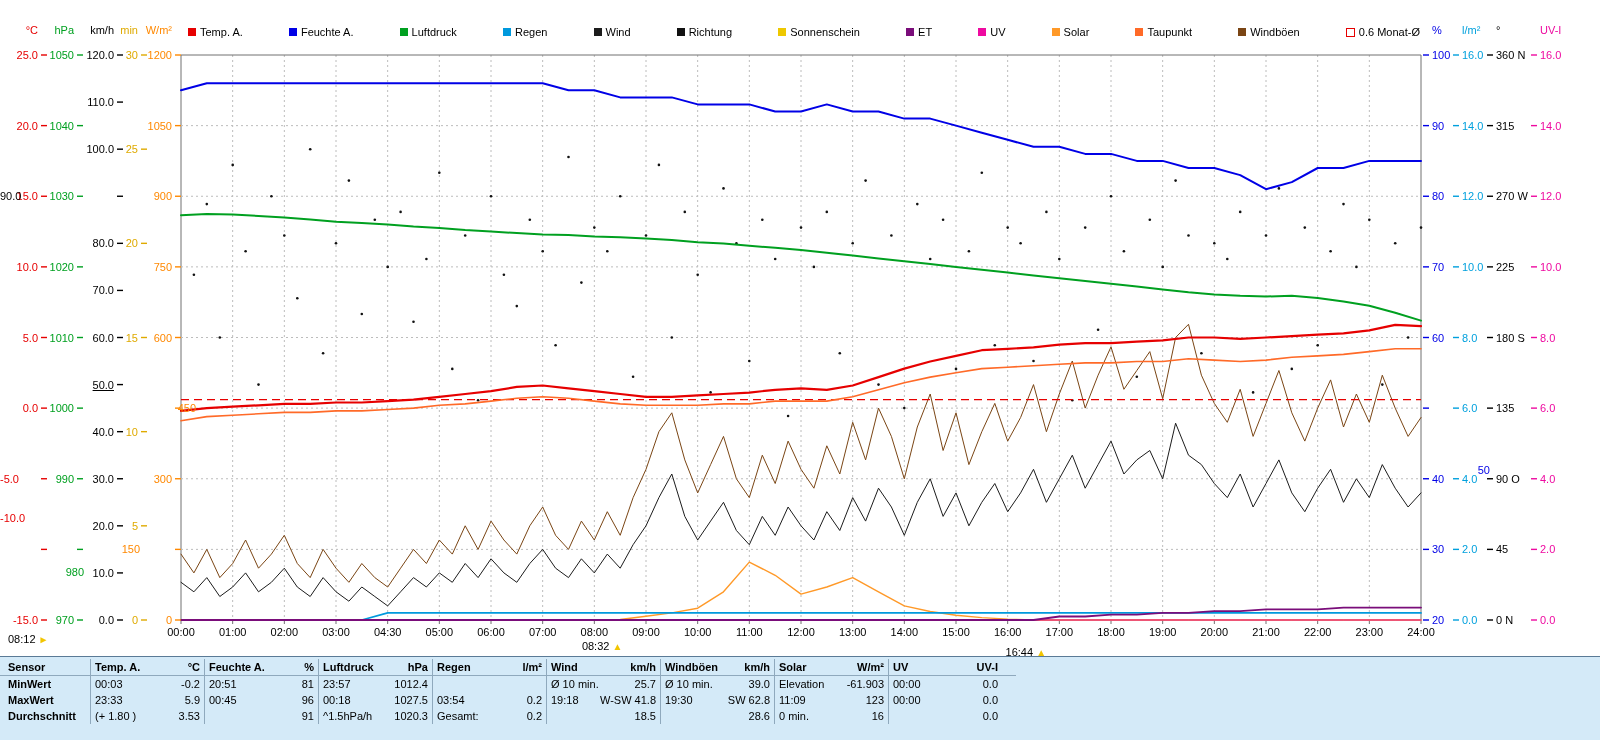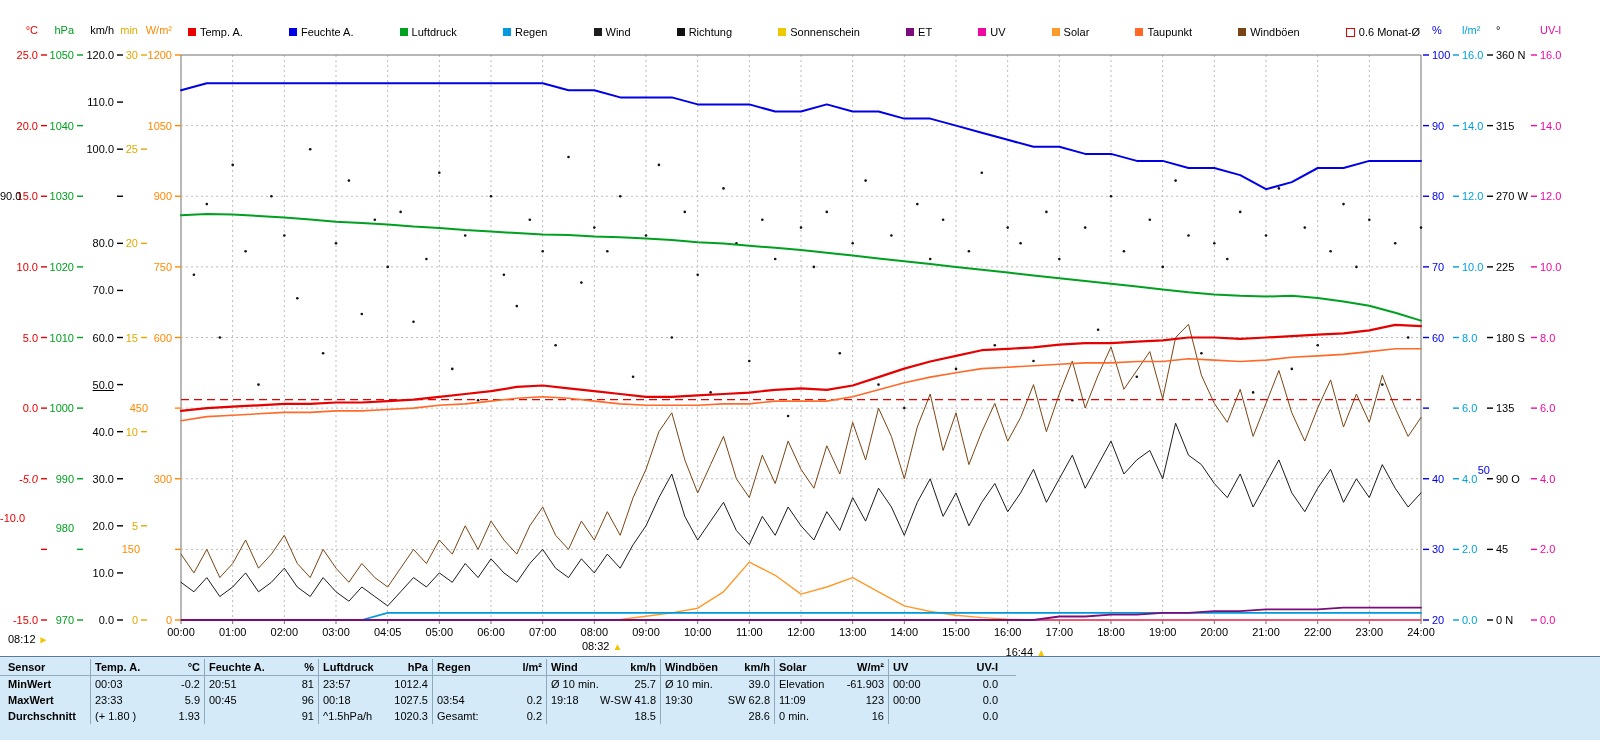--- a/index.html
+++ b/index.html
@@ -333,32 +333,32 @@
       <line x1="1531" x2="1537" y1="620" y2="620" stroke="#ee0aa0" stroke-width="1.4"></line>
     </svg>
   <div id="labels">
       <div class="tick" style="color: rgb(230, 0, 0); top: 24px; left: 0px; width: 38px; text-align: right;">°C</div>
       <div class="tick" style="color: rgb(230, 0, 0); top: 49px; left: 0px; width: 38px; text-align: right;">25.0</div>
       <div class="tick" style="color: rgb(230, 0, 0); top: 119.625px; left: 0px; width: 38px; text-align: right;">20.0</div>
       <div class="tick" style="color: rgb(230, 0, 0); top: 190.25px; left: 0px; width: 38px; text-align: right;">15.0</div>
       <div class="tick" style="color: rgb(230, 0, 0); top: 260.875px; left: 0px; width: 38px; text-align: right;">10.0</div>
       <div class="tick" style="color: rgb(230, 0, 0); top: 331.5px; left: 0px; width: 38px; text-align: right;">5.0</div>
       <div class="tick" style="color: rgb(230, 0, 0); top: 402.125px; left: 0px; width: 38px; text-align: right;">0.0</div>
-      <div class="tick" style="color: rgb(230, 0, 0); top: 472.75px; left: 0px; width: 38px; text-align: right; font-style: italic;">-5.0</div>
+      <div class="tick" style="color: rgb(230, 0, 0); top: 472.75px; left: 0px; width: 38px; ">-5.0</div>
       <div class="tick" style="color: rgb(230, 0, 0); top: 512px; left: 0px; width: 56px; text-align: left;">-10.0</div>
       <div class="tick" style="color: rgb(230, 0, 0); top: 614px; left: 0px; width: 38px; text-align: right;">-15.0</div>
       <div class="tick" style="color: rgb(0, 160, 32); top: 24px; left: 0px; width: 74px; text-align: right;">hPa</div>
       <div class="tick" style="color: rgb(0, 160, 32); top: 49px; left: 0px; width: 74px; text-align: right;">1050</div>
       <div class="tick" style="color: rgb(0, 160, 32); top: 119.625px; left: 0px; width: 74px; text-align: right;">1040</div>
       <div class="tick" style="color: rgb(0, 160, 32); top: 190.25px; left: 0px; width: 74px; text-align: right;">1030</div>
       <div class="tick" style="color: rgb(0, 160, 32); top: 260.875px; left: 0px; width: 74px; text-align: right;">1020</div>
       <div class="tick" style="color: rgb(0, 160, 32); top: 331.5px; left: 0px; width: 74px; text-align: right;">1010</div>
       <div class="tick" style="color: rgb(0, 160, 32); top: 402.125px; left: 0px; width: 74px; text-align: right;">1000</div>
       <div class="tick" style="color: rgb(0, 160, 32); top: 472.75px; left: 0px; width: 74px; text-align: right;">990</div>
-      <div class="tick" style="color: rgb(0, 160, 32); top: 522px; left: 0px; width: 74px; text-align: right;">980</div>
+      <div class="tick" style="color: rgb(0, 160, 32); top: 566px; left: 0px; width: 84px; text-align: right;">980</div>
       <div class="tick" style="color: rgb(0, 160, 32); top: 614px; left: 0px; width: 74px; text-align: right;">970</div>
       <div class="tick" style="color: rgb(0, 0, 0); top: 24px; left: 0px; width: 114px; text-align: right;">km/h</div>
       <div class="tick" style="color: rgb(0, 0, 0); top: 49px; left: 0px; width: 114px; text-align: right;">120.0</div>
       <div class="tick" style="color: rgb(0, 0, 0); top: 96.0833px; left: 0px; width: 114px; text-align: right;">110.0</div>
       <div class="tick" style="color: rgb(0, 0, 0); top: 143.167px; left: 0px; width: 114px; text-align: right;">100.0</div>
       <div class="tick" style="color: rgb(0, 0, 0); top: 190.25px; left: 0px; width: 114px; text-align: left;">90.0</div>
       <div class="tick" style="color: rgb(0, 0, 0); top: 237.333px; left: 0px; width: 114px; text-align: right;">80.0</div>
       <div class="tick" style="color: rgb(0, 0, 0); top: 284.417px; left: 0px; width: 114px; text-align: right;">70.0</div>
       <div class="tick" style="color: rgb(0, 0, 0); top: 331.5px; left: 0px; width: 114px; text-align: right;">60.0</div>
       <div class="tick" style="color: rgb(0, 0, 0); top: 378.583px; left: 0px; width: 114px; text-align: right; text-decoration: underline;">50.0</div>
@@ -374,21 +374,21 @@
       <div class="tick" style="color: rgb(223, 170, 0); top: 331.5px; left: 0px; width: 138px; text-align: right;">15</div>
       <div class="tick" style="color: rgb(223, 170, 0); top: 425.667px; left: 0px; width: 138px; text-align: right;">10</div>
       <div class="tick" style="color: rgb(223, 170, 0); top: 519.833px; left: 0px; width: 138px; text-align: right;">5</div>
       <div class="tick" style="color: rgb(223, 170, 0); top: 614px; left: 0px; width: 138px; text-align: right;">0</div>
       <div class="tick" style="color: rgb(255, 136, 0); top: 24px; left: 0px; width: 172px; text-align: right;">W/m²</div>
       <div class="tick" style="color: rgb(255, 136, 0); top: 49px; left: 0px; width: 172px; text-align: right;">1200</div>
       <div class="tick" style="color: rgb(255, 136, 0); top: 119.625px; left: 0px; width: 172px; text-align: right;">1050</div>
       <div class="tick" style="color: rgb(255, 136, 0); top: 190.25px; left: 0px; width: 172px; text-align: right;">900</div>
       <div class="tick" style="color: rgb(255, 136, 0); top: 260.875px; left: 0px; width: 172px; text-align: right;">750</div>
       <div class="tick" style="color: rgb(255, 136, 0); top: 331.5px; left: 0px; width: 172px; text-align: right;">600</div>
-      <div class="tick" style="color: rgb(255, 136, 0); top: 402.125px; left: 0px; width: 148px; text-align: right;">450</div>
+      <div class="tick" style="color: rgb(255, 136, 0); top: 402.125px; left: 0px; width: 196px; text-align: right;">450</div>
       <div class="tick" style="color: rgb(255, 136, 0); top: 472.75px; left: 0px; width: 172px; text-align: right;">300</div>
       <div class="tick" style="color: rgb(255, 136, 0); top: 543.375px; left: 0px; width: 140px; text-align: right;">150</div>
       <div class="tick" style="color: rgb(255, 136, 0); top: 614px; left: 0px; width: 172px; text-align: right;">0</div>
       <div class="tick" style="color: rgb(0, 0, 230); top: 24px; left: 1432px; width: 58px; text-align: left;">%</div>
       <div class="tick" style="color: rgb(0, 0, 230); top: 49px; left: 1432px; width: 58px; text-align: left;">100</div>
       <div class="tick" style="color: rgb(0, 0, 230); top: 119.625px; left: 1432px; width: 58px; text-align: left;">90</div>
       <div class="tick" style="color: rgb(0, 0, 230); top: 190.25px; left: 1432px; width: 58px; text-align: left;">80</div>
       <div class="tick" style="color: rgb(0, 0, 230); top: 260.875px; left: 1432px; width: 58px; text-align: left;">70</div>
       <div class="tick" style="color: rgb(0, 0, 230); top: 331.5px; left: 1432px; width: 58px; text-align: left;">60</div>
       <div class="tick" style="color: rgb(0, 0, 230); top: 419px; left: 1432px; width: 58px; text-align: right; margin-top: 45px;">50</div>
@@ -422,21 +422,21 @@
       <div class="tick" style="color: rgb(238, 10, 160); top: 260.875px; left: 1540px; width: 58px; text-align: left;">10.0</div>
       <div class="tick" style="color: rgb(238, 10, 160); top: 331.5px; left: 1540px; width: 58px; text-align: left;">8.0</div>
       <div class="tick" style="color: rgb(238, 10, 160); top: 402.125px; left: 1540px; width: 58px; text-align: left;">6.0</div>
       <div class="tick" style="color: rgb(238, 10, 160); top: 472.75px; left: 1540px; width: 58px; text-align: left;">4.0</div>
       <div class="tick" style="color: rgb(238, 10, 160); top: 543.375px; left: 1540px; width: 58px; text-align: left;">2.0</div>
       <div class="tick" style="color: rgb(238, 10, 160); top: 614px; left: 1540px; width: 58px; text-align: left;">0.0</div>
       <div class="xtick" style="left: 155px; top: 626px; width: 52px;">00:00</div>
       <div class="xtick" style="left: 206.667px; top: 626px; width: 52px;">01:00</div>
       <div class="xtick" style="left: 258.333px; top: 626px; width: 52px;">02:00</div>
       <div class="xtick" style="left: 310px; top: 626px; width: 52px;">03:00</div>
-      <div class="xtick" style="left: 361.667px; top: 626px; width: 52px;">04:05</div>
+      <div class="xtick" style="left: 361.667px; top: 626px; width: 52px;">04:30</div>
       <div class="xtick" style="left: 413.333px; top: 626px; width: 52px;">05:00</div>
       <div class="xtick" style="left: 465px; top: 626px; width: 52px;">06:00</div>
       <div class="xtick" style="left: 516.667px; top: 626px; width: 52px;">07:00</div>
       <div class="xtick" style="left: 568.333px; top: 626px; width: 52px;">08:00</div>
       <div class="xtick" style="left: 620px; top: 626px; width: 52px;">09:00</div>
       <div class="xtick" style="left: 671.667px; top: 626px; width: 52px;">10:00</div>
       <div class="xtick" style="left: 723.333px; top: 626px; width: 52px;">11:00</div>
       <div class="xtick" style="left: 775px; top: 626px; width: 52px;">12:00</div>
       <div class="xtick" style="left: 826.667px; top: 626px; width: 52px;">13:00</div>
       <div class="xtick" style="left: 878.333px; top: 626px; width: 52px;">14:00</div>
@@ -557,21 +557,21 @@
         </div>
         <div class="tgroup">
           <span class="tinfo">00:00</span>
           <span class="tval">0.0</span>
         </div>
       </div>
       <div class="trow">
         <div class="tlabel">Durchschnitt</div>
         <div class="tgroup">
           <span class="tinfo">(+ 1.80 )</span>
-          <span class="tval">1.93</span>
+          <span class="tval">3.53</span>
         </div>
         <div class="tgroup">
           <span class="tinfo"></span>
           <span class="tval">91</span>
         </div>
         <div class="tgroup">
           <span class="tinfo">^1.5hPa/h</span>
           <span class="tval">1020.3</span>
         </div>
         <div class="tgroup">

